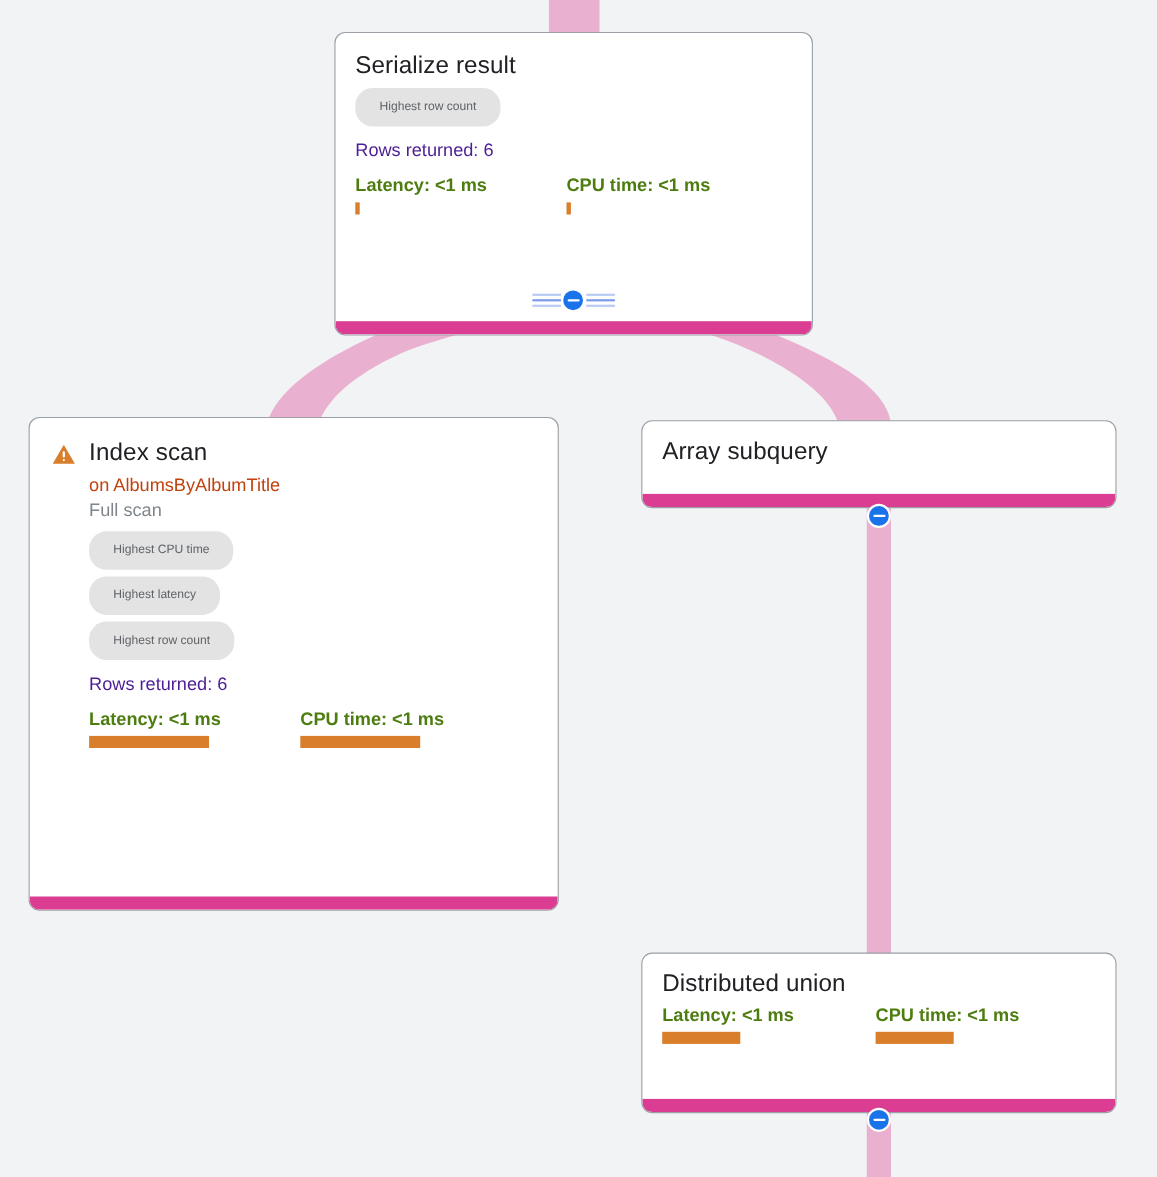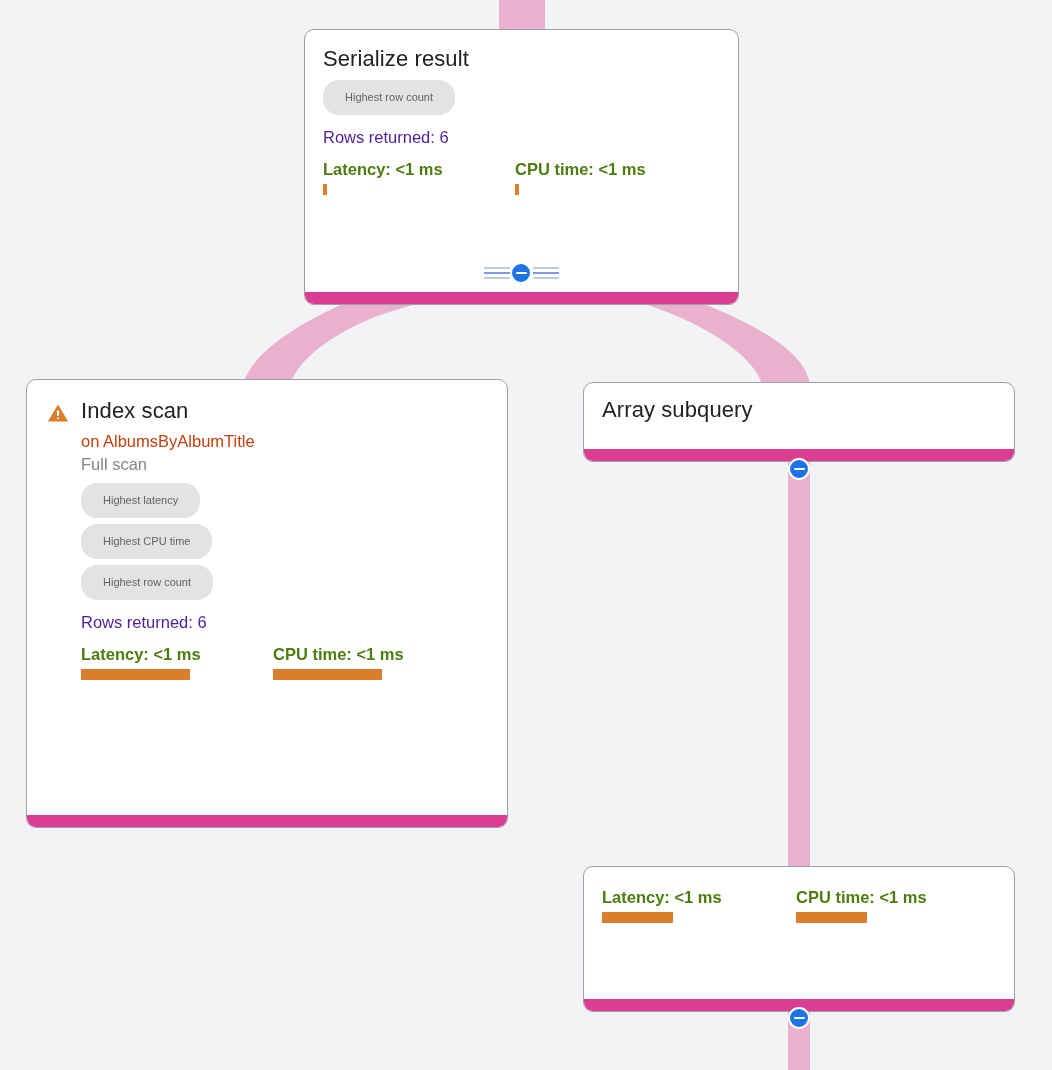--- a/index.html
+++ b/index.html
@@ -246,22 +246,22 @@
           <path d="M12 2.6 L23 21.4 L1 21.4 Z" fill="#d97e2b"></path>
           <rect x="10.9" y="9" width="2.2" height="6.2" rx="1" fill="#ffffff"></rect>
           <rect x="10.9" y="16.6" width="2.2" height="2.2" rx="1.1" fill="#ffffff"></rect>
         </svg>
         <div class="node-title">Index scan</div>
       </div>
       <div style="margin-left:34px;">
         <div class="node-sub">on AlbumsByAlbumTitle</div>
         <div class="node-sub muted">Full scan</div>
         <div class="chips">
+          <div><span class="chip">Highest CPU time</span></div>
           <div><span class="chip">Highest latency</span></div>
-          <div><span class="chip">Highest CPU time</span></div>
           <div><span class="chip">Highest row count</span></div>
         </div>
         <div class="rows-line">Rows returned: 6</div>
         <div class="metrics">
           <div class="metric" style="width:192px;">
             <div class="metric-label">Latency: &lt;1 ms</div>
             <div class="metric-bar" style="width:109px;"></div>
           </div>
           <div class="metric">
             <div class="metric-label">CPU time: &lt;1 ms</div>
@@ -281,20 +281,23 @@
     </div>
     <div class="node-footer" style="position:absolute; bottom:0; left:0;"></div>
   </div>
 
   <div class="collapse-btn" style="left:788px; top:458px;">
     <span class="minus"></span>
   </div>
 
   <div class="node" style="left:583px; top:866px; width:432px; height:146px;">
     <div class="node-body" style="padding:14px 18px 0 18px;">
+      <div class="node-title-row">
+        <div class="node-title">Distributed union</div>
+      </div>
       <div class="metrics" style="margin-top:6px;">
         <div class="metric" style="width:194px;">
           <div class="metric-label">Latency: &lt;1 ms</div>
           <div class="metric-bar" style="width:71px;"></div>
         </div>
         <div class="metric">
           <div class="metric-label">CPU time: &lt;1 ms</div>
           <div class="metric-bar" style="width:71px;"></div>
         </div>
       </div>

